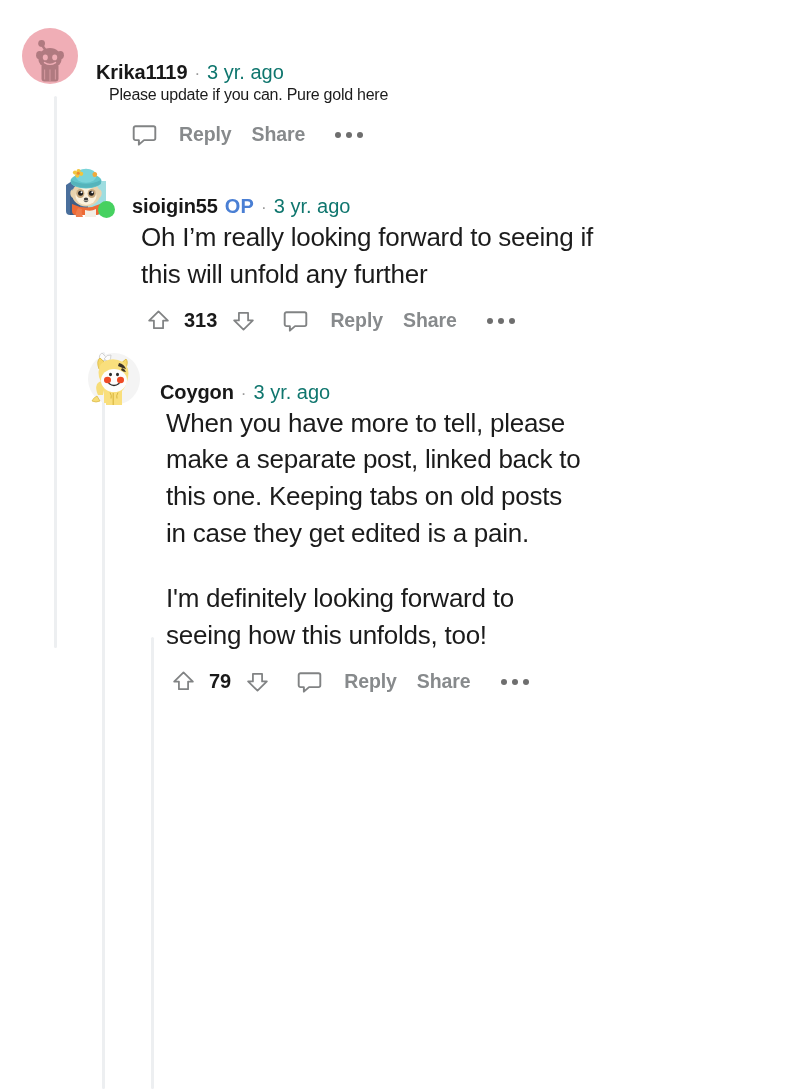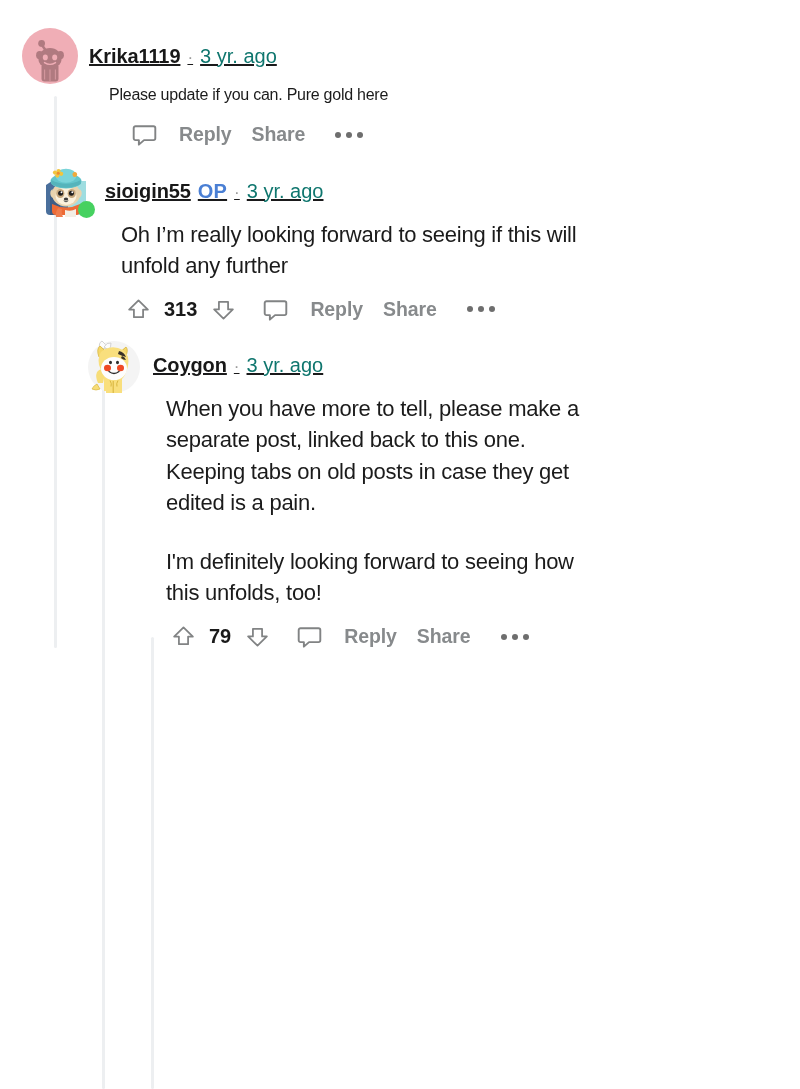--- a/index.html
+++ b/index.html
@@ -16,29 +16,28 @@
   .thread-root {
     position: relative;
     width: 800px;
     height: 1089px;
     padding-top: 28px;
   }
 
   
   .comment { position: relative; }
   .comment.depth-0 { padding-left: 22px; }
-  .comment.depth-1 { padding-left: 38px; }
+  .comment.depth-1 { padding-left: 58px; }
   .comment.depth-2 { padding-left: 86px; }
 
   .comment-header {
     display: flex;
-    align-items: center;
-    gap: 11px;
+    align-items: flex-end;
+    gap: 18px;
     height: 56px;
-    text-decoration: underline;
   }
 
   
   .avatar {
     position: relative;
     width: 56px;
     height: 56px;
     flex: 0 0 56px;
     border-radius: 50%;
   }
@@ -71,21 +70,21 @@
   .op-badge {
     font-weight: 700;
     color: #4a7fd4;
     letter-spacing: 0.2px;
   }
   .dot-sep { color: #9b9b9b; font-size: 17px; }
   .timestamp { color: #0f766e; font-weight: 400; }
 
   
   .comment-body {
-    font-size: 22px;
+    font-size: 26px;
     line-height: 1.42;
     color: #1b1b1b;
     letter-spacing: -0.25px;
   }
   .comment-body p { margin: 0; }
   .comment-body p + p { margin-top: 28px; }
 
   .depth-0 .comment-body { padding-left: 87px; font-size: 16px; }
   .depth-1 .comment-body { padding-left: 83px; max-width: 560px; }
   .depth-2 .comment-body { padding-left: 80px; max-width: 500px; }

